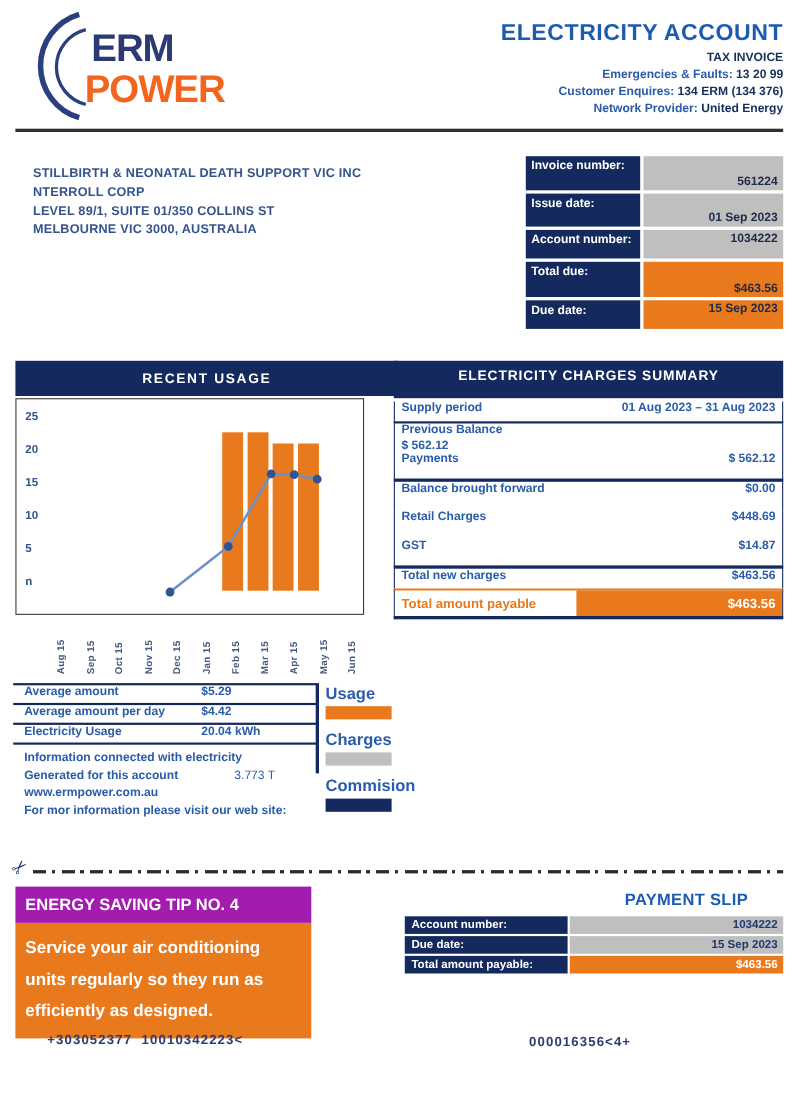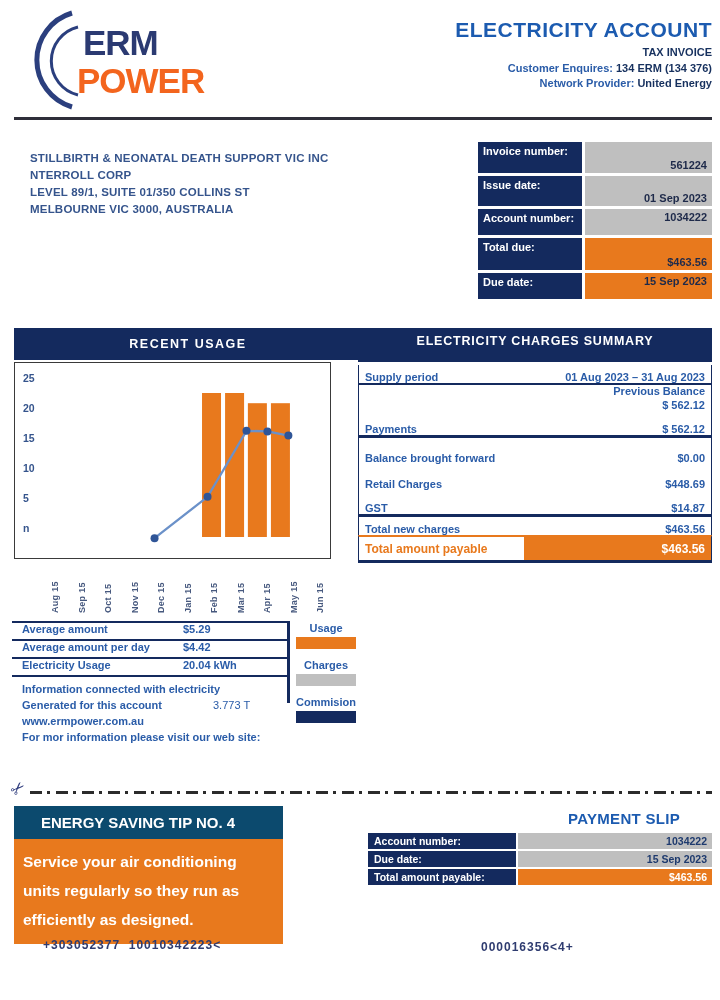--- a/index.html
+++ b/index.html
@@ -39,21 +39,21 @@
   .ytick{font-size:10.5px;font-weight:700;fill:#35548C;font-family:"Liberation Sans",sans-serif;}
   .x-strip{position:absolute;left:14px;top:563px;width:318px;height:52px;}
   .xlab{position:absolute;top:0;height:50px;writing-mode:vertical-rl;transform:rotate(180deg);
         font-size:9px;font-weight:600;color:#46587E;letter-spacing:0.3px;}
 
   
   .cs{position:absolute;left:358px;top:328px;width:354px;box-sizing:border-box;}
   .cs-hdr{height:34px;background:#142A5E;color:#fff;font-size:12.5px;font-weight:700;
           letter-spacing:0.8px;text-align:center;padding-top:6px;box-sizing:border-box;
           margin-bottom:3px;}
-  .cs-row{display:flex;justify-content:space-between;align-items:flex-end;padding:0 6px;
+  .cs-row{display:flex;justify-content:space-between;align-items:flex-start;padding:0 6px;
           font-size:11px;font-weight:600;color:#2A5CA8;
           border-left:1.5px solid #142A5E;border-right:1.5px solid #142A5E;}
   .cs-supply{height:18px;border-bottom:2px solid #142A5E;font-weight:700;}
   .cs-r{height:24px;}
   .bb3{border-bottom:3px solid #142A5E;}
   .cs-tnc{height:18px;}
   .cs-pay{display:flex;height:23px;border-top:2px solid #E8791D;border-bottom:3px solid #142A5E;
           border-left:1.5px solid #142A5E;border-right:1.5px solid #142A5E;}
   .cs-pay-l{width:165px;background:#fff;color:#E8791D;font-size:12px;font-weight:800;
             display:flex;align-items:center;padding-left:6px;box-sizing:border-box;}
@@ -70,32 +70,32 @@
   .av-val{width:105px;text-align:left;}
   .av-info{margin-top:4px;font-size:11px;font-weight:600;color:#2A5CA8;}
   .av-iline{display:flex;height:16px;align-items:center;}
   .av-iline .av-lbl{padding-left:10px;}
   .av-iline .iv{width:75px;text-align:left;font-weight:400;}
   .av-vline{position:absolute;left:287px;top:621px;width:2.5px;height:82px;background:#142A5E;}
 
   
   .legend{position:absolute;left:296px;top:622px;width:60px;}
   .lg-item{margin-bottom:10px;}
-  .lg-lbl{font-size:11px;font-weight:700;color:#2A5CA8;margin-bottom:3px;text-align:center;}
+  .lg-lbl{font-size:15px;font-weight:700;color:#2A5CA8;margin-bottom:3px;}
   .lg-swatch{width:60px;height:12px;}
 
   
   .scissors{position:absolute;left:11px;top:778px;font-size:17px;color:#2F3C7E;
             transform:rotate(-45deg);}
   .cutline{position:absolute;left:30px;top:791px;width:682px;height:2.5px;
            background:repeating-linear-gradient(90deg,#2B2B2B 0 12px,transparent 12px 17px,
            #2B2B2B 17px 20px,transparent 20px 26px);}
   .tip{position:absolute;left:14px;top:806px;width:269px;}
-  .tip-hdr{background:#0c4a6e;color:#fff;font-size:15px;font-weight:800;height:33px;
-           display:flex;align-items:center;padding-left:27px;box-sizing:border-box;}
+  .tip-hdr{background:#a21caf;color:#fff;font-size:15px;font-weight:800;height:33px;
+           display:flex;align-items:center;padding-left:9px;box-sizing:border-box;}
   .tip-body{background:#E8791D;color:#fff;font-size:15.5px;font-weight:700;
             padding:8px 9px 10px 9px;line-height:29px;}
 
   
   .ps-title{position:absolute;left:368px;top:810px;width:312px;text-align:right;
             font-size:15px;font-weight:800;color:#1C5BB0;letter-spacing:0.3px;}
   .ps{position:absolute;left:368px;top:833px;width:344px;}
   .ps-row{display:flex;margin-bottom:2px;height:16px;}
   .ps-lbl{width:148px;background:#142A5E;color:#fff;font-size:10.5px;font-weight:700;
           display:flex;align-items:center;padding-left:6px;box-sizing:border-box;margin-right:2px;}
@@ -114,20 +114,21 @@
   <svg class="abs" style="left:26px;top:10px;" width="185" height="100" viewBox="0 0 185 100">
     <path d="M46,3 A49,49 0 0,0 46,97" fill="none" stroke="#2B3F7E" stroke-width="5"></path>
     <path d="M52,17 A35,35 0 0,0 52,85" fill="none" stroke="#2B3F7E" stroke-width="3"></path>
     <text x="57" y="45" font-size="35" font-weight="800" fill="#2B3A72" letter-spacing="-1">ERM</text>
     <text x="51" y="83" font-size="35" font-weight="800" fill="#F3651E" letter-spacing="-1">POWER</text>
   </svg>
 
   <div class="hdr-right">
     <div class="hdr-title">ELECTRICITY ACCOUNT</div>
     <div class="hdr-sub">TAX INVOICE</div>
+    <div class="hdr-line"><span>Emergencies &amp; Faults:</span> <b>13 20 99</b></div>
     <div class="hdr-line"><span>Customer Enquires:</span> <b>134 ERM (134 376)</b></div>
     <div class="hdr-line"><span>Network Provider:</span> <b>United Energy</b></div>
   </div>
   <div class="top-rule"></div>
 
   <div class="address">
     <div>STILLBIRTH &amp; NEONATAL DEATH SUPPORT VIC INC</div>
     <div>NTERROLL CORP</div>
     <div>LEVEL 89/1, SUITE 01/350 COLLINS ST</div>
     <div>MELBOURNE VIC 3000, AUSTRALIA</div>

